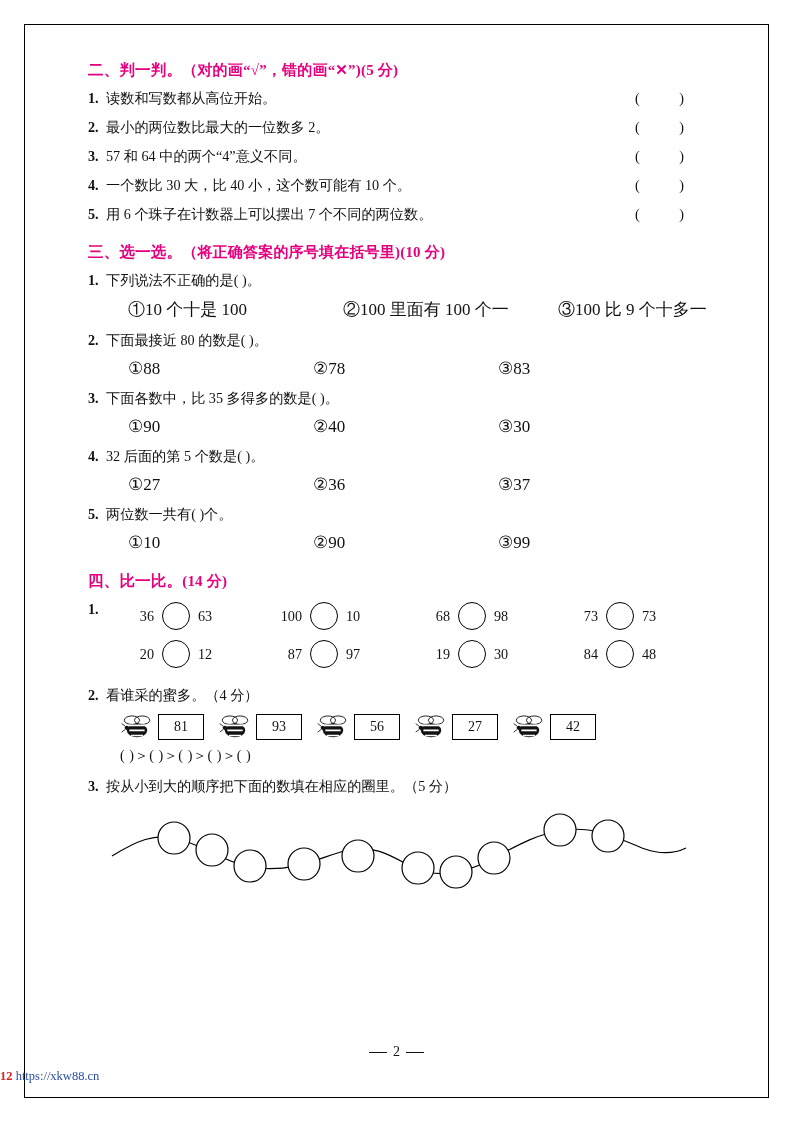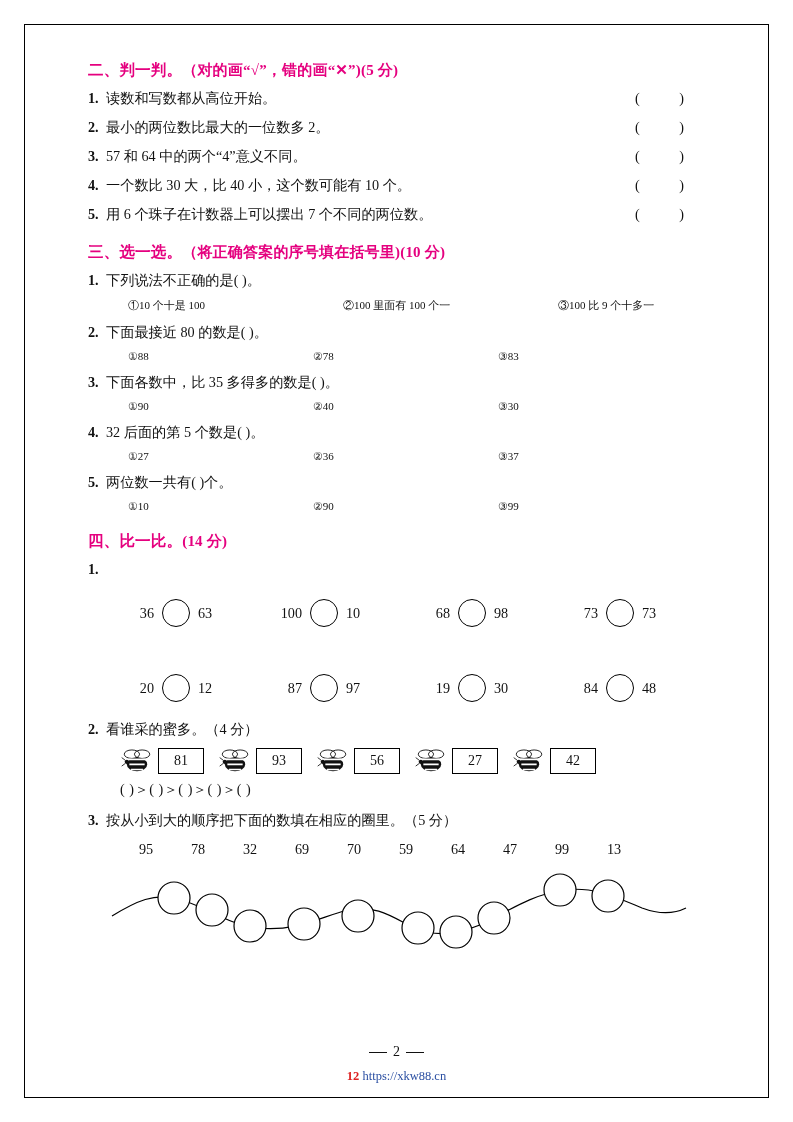--- a/index.html
+++ b/index.html
@@ -50,41 +50,40 @@
   .tf-row .txt{flex:0 0 auto;}
   .tf-row .par{
     margin-left:auto;
     letter-spacing:18px;
     font-size:14.2px;
     white-space:nowrap;
     padding-right:6px;
   }
   .opts{
     display:flex;
-    font-size:11px;
+    font-size:17px;
     margin:0 0 8px 0;
     padding-left:40px;
   }
   .opts .o{flex:0 0 185px;}
   .opts.wide .o{flex:0 0 215px;}
   .sec-gap{height:10px;}
   .block{margin-bottom:4px;}
 
   
   .cmp-row{
     display:flex;
     padding-left:40px;
     margin:10px 0 0 0;
     font-size:14.2px;
   }
   .cmp{
     display:flex;align-items:center;
     flex:0 0 auto;
     margin-right:52px;
-    margin-top:37px;
   }
   .cmp:last-child{margin-right:0;}
   .cmp .n{width:26px;text-align:right;}
   .cmp .n.r{text-align:left;}
   .circ{
     display:inline-block;
     width:26px;height:26px;
     border:1.2px solid #000;
     border-radius:50%;
     margin:0 8px;
@@ -139,21 +138,20 @@
     left:0;right:0;
     bottom:62px;
     text-align:center;
     font-size:14px;
     color:#111;
   }
   .footer-url{
     position:absolute;
     left:0;right:0;
     bottom:38px;
-    text-align:center;
     font-size:12.5px;
     color:#2b4fa2;
   }
   .footer-url .pfx{color:#d22; font-weight:bold;}
   .hr-dash{
     display:inline-block;width:18px;border-top:1px solid #111;
     vertical-align:middle;margin:0 6px;
   }
 </style>
 </head>
@@ -393,32 +391,20 @@
 
     <div class="gt-row">(        )＞(        )＞(        )＞(        )＞(        )</div>
 
     <div style="height:10px"></div>
 
     <div class="q">
       <span class="num">3.</span>
       <span>按从小到大的顺序把下面的数填在相应的圈里。（5 分）</span>
     </div>
 
-    <div class="num-list">
-      <span class="nl">95</span>
-      <span class="nl">78</span>
-      <span class="nl">32</span>
-      <span class="nl">69</span>
-      <span class="nl">70</span>
-      <span class="nl">59</span>
-      <span class="nl">64</span>
-      <span class="nl">47</span>
-      <span class="nl">99</span>
-      <span class="nl">13</span>
-    </div>
 
     <div class="chain">
       <svg width="580" height="92" viewBox="0 0 580 92">
         <path d="M4 52 C30 36 46 30 66 34 C96 40 116 60 150 64 C190 68 214 52 240 46
                  C268 40 286 54 306 64 C330 74 356 70 382 56 C408 42 428 30 456 26
                  C486 22 510 34 534 44 C550 50 566 50 578 44" fill="none" stroke="#000" stroke-width="1.2"></path>
         <circle cx="66" cy="34" r="16" fill="#fff" stroke="#000" stroke-width="1.2"></circle>
         <circle cx="104" cy="46" r="16" fill="#fff" stroke="#000" stroke-width="1.2"></circle>
         <circle cx="142" cy="62" r="16" fill="#fff" stroke="#000" stroke-width="1.2"></circle>
         <circle cx="196" cy="60" r="16" fill="#fff" stroke="#000" stroke-width="1.2"></circle>

